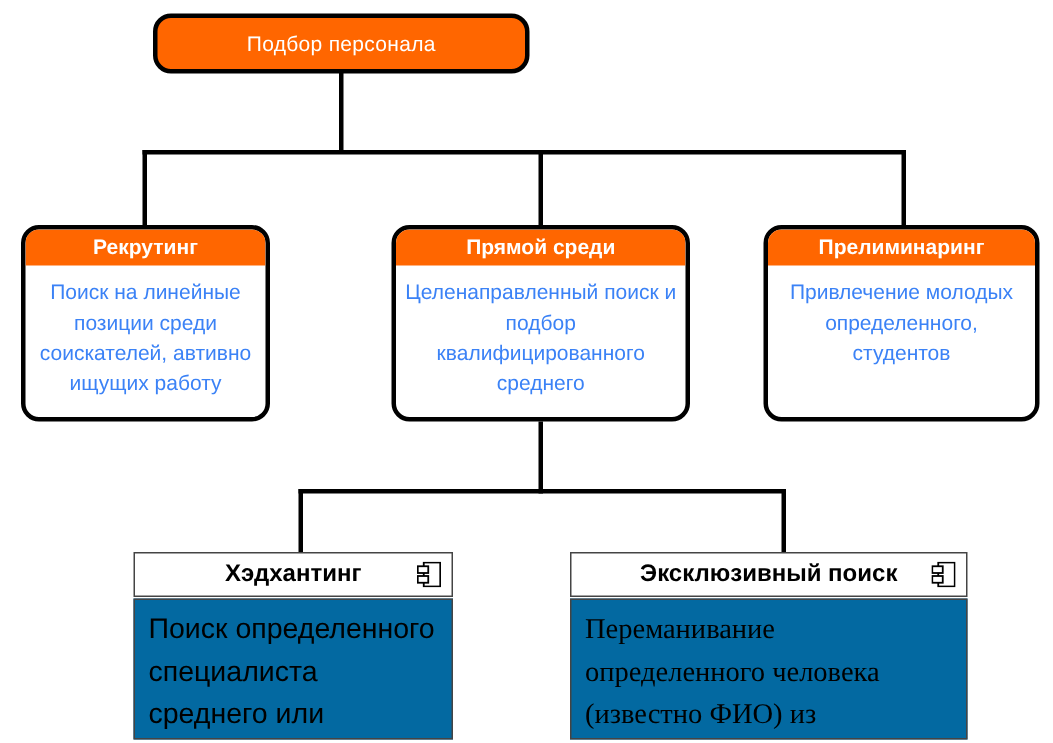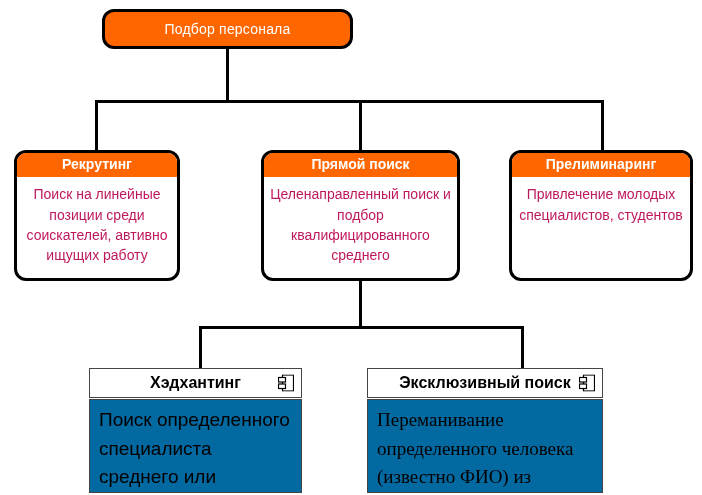--- a/index.html
+++ b/index.html
@@ -54,21 +54,21 @@
     background: #ff6600;
     color: #ffffff;
     font-size: 14px;
     font-weight: bold;
     text-align: center;
     padding: 4px 2px 5px 2px;
     line-height: 1.1;
   }
   .card-body {
     flex: 1;
-    color: #be185d;
+    color: #3b82f6;
     font-size: 14px;
     text-align: center;
     line-height: 1.45;
     padding: 7px 6px 4px 6px;
   }
 
   
   .uml {
     position: absolute;
     box-sizing: border-box;
@@ -126,44 +126,44 @@
   <div class="root-node" style="left:102px; top:9px; width:251px; height:40px;">
     <span>Подбор персонала</span>
   </div>
 
   <div class="card" style="left:14px; top:150px; width:166px; height:131px;">
     <div class="card-header">Рекрутинг</div>
     <div class="card-body">Поиск на линейные позиции среди соискателей, автивно ищущих работу</div>
   </div>
 
   <div class="card" style="left:261px; top:150px; width:199px; height:131px;">
-    <div class="card-header">Прямой поиск</div>
+    <div class="card-header">Прямой среди</div>
     <div class="card-body">Целенаправленный поиск и подбор квалифицированного среднего</div>
   </div>
 
   <div class="card" style="left:509px; top:150px; width:184px; height:131px;">
     <div class="card-header">Прелиминаринг</div>
-    <div class="card-body">Привлечение молодых специалистов, студентов</div>
+    <div class="card-body">Привлечение молодых определенного, студентов</div>
   </div>
 
   <div class="uml" style="left:89px; top:368px; width:213px;">
     <div class="uml-header">
       <span>Хэдхантинг</span>
       <span class="component-icon">
         <svg width="16" height="17" viewBox="0 0 16 17" xmlns="http://www.w3.org/2000/svg">
           <rect x="4.5" y="0.5" width="11" height="16" fill="#ffffff" stroke="#000000" stroke-width="1.2"></rect>
           <rect x="0.5" y="3" width="7" height="4.5" fill="#ffffff" stroke="#000000" stroke-width="1.2"></rect>
           <rect x="0.5" y="9.5" width="7" height="4.5" fill="#ffffff" stroke="#000000" stroke-width="1.2"></rect>
         </svg>
       </span>
     </div>
     <div class="uml-body" style="height:94px;">Поиск определенного специалиста среднего или верхнего звена</div>
   </div>
 
-  <div class="uml" style="left:367px; top:368px; width:236px;">
+  <div class="uml" style="left:380px; top:368px; width:265px;">
     <div class="uml-header">
       <span>Эксклюзивный поиск</span>
       <span class="component-icon">
         <svg width="16" height="17" viewBox="0 0 16 17" xmlns="http://www.w3.org/2000/svg">
           <rect x="4.5" y="0.5" width="11" height="16" fill="#ffffff" stroke="#000000" stroke-width="1.2"></rect>
           <rect x="0.5" y="3" width="7" height="4.5" fill="#ffffff" stroke="#000000" stroke-width="1.2"></rect>
           <rect x="0.5" y="9.5" width="7" height="4.5" fill="#ffffff" stroke="#000000" stroke-width="1.2"></rect>
         </svg>
       </span>
     </div>

